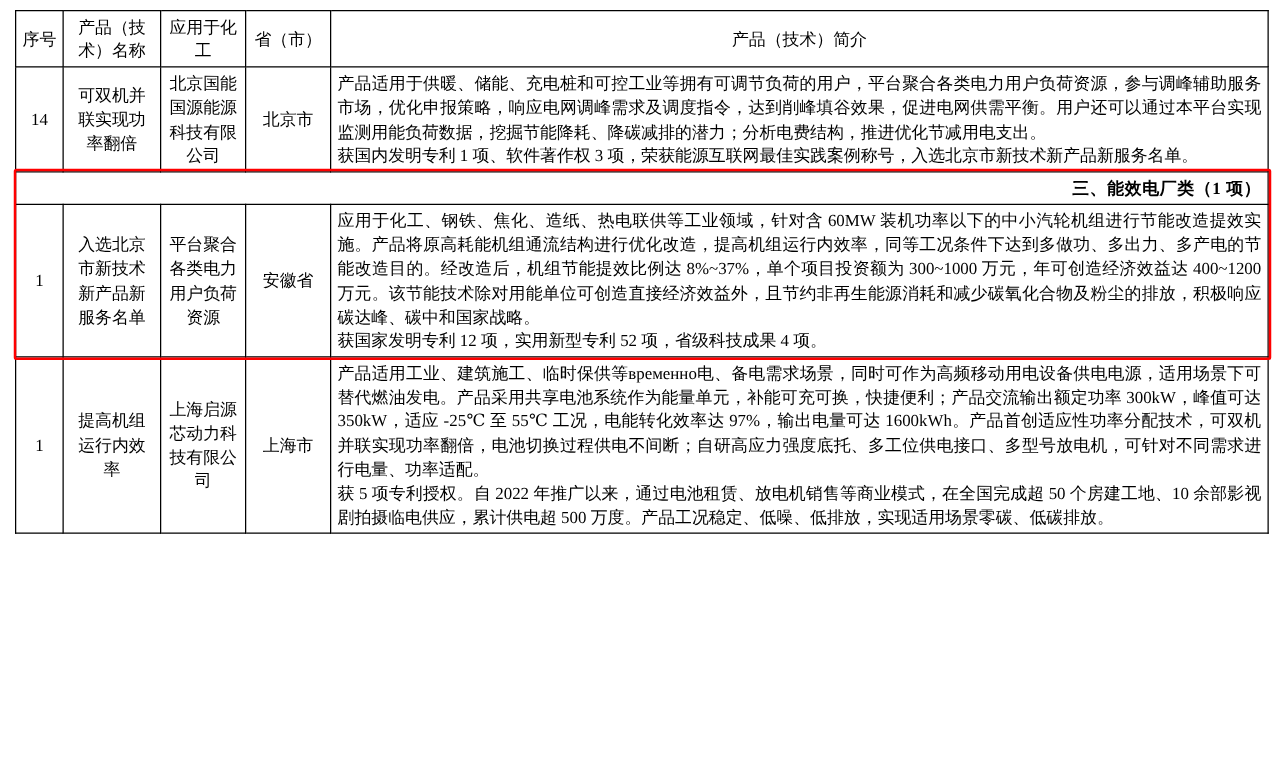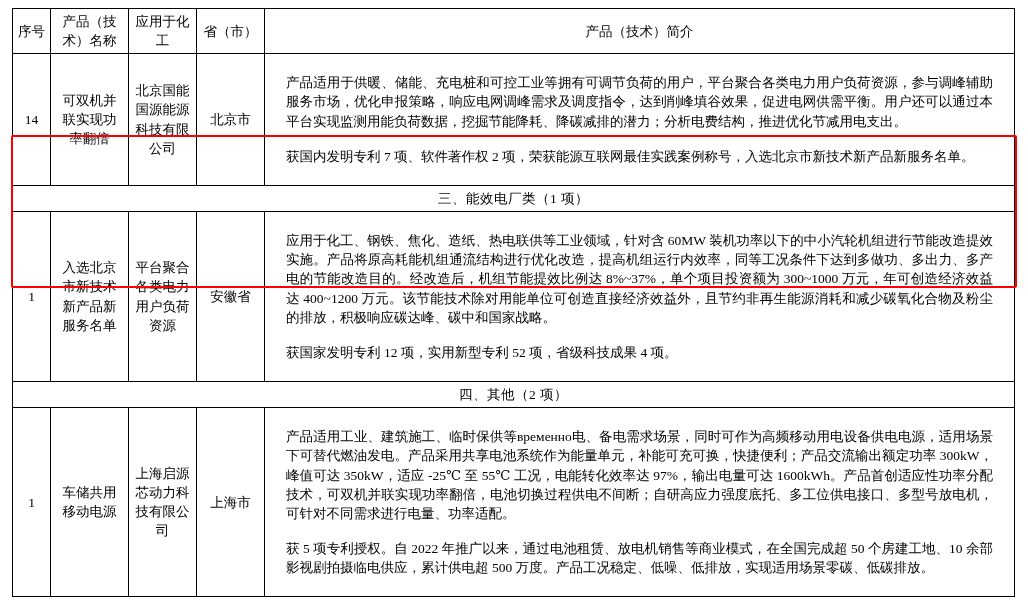--- a/index.html
+++ b/index.html
@@ -51,26 +51,26 @@
     line-height: 1.45;
   }
   .cell-desc {
     text-align: justify;
     text-justify: inter-ideograph;
     line-height: 1.5;
     font-size: 13.5px;
     padding: 5px 7px 5px 7px;
   }
   .cell-desc p {
-    margin: 16px;
+    margin: 0;
     text-indent: 0;
   }
   .section-row td {
-    text-align: center;
-    font-weight: normal;
+    text-align: right;
+    font-weight: bold;
     font-size: 14px;
     padding: 4px 6px;
     letter-spacing: 0.5px;
   }
   .highlight-box {
     position: absolute;
     border: 2px solid #ff0000;
     box-sizing: border-box;
     pointer-events: none;
     border-radius: 2px;
@@ -97,46 +97,43 @@
         <td>产品（技术）简介</td>
       </tr>
 
       <tr>
         <td class="cell-center">14</td>
         <td class="cell-center">可双机并联实现功率翻倍</td>
         <td class="cell-center">北京国能国源能源科技有限公司</td>
         <td class="cell-center">北京市</td>
         <td class="cell-desc">
           <p>产品适用于供暖、储能、充电桩和可控工业等拥有可调节负荷的用户，平台聚合各类电力用户负荷资源，参与调峰辅助服务市场，优化申报策略，响应电网调峰需求及调度指令，达到削峰填谷效果，促进电网供需平衡。用户还可以通过本平台实现监测用能负荷数据，挖掘节能降耗、降碳减排的潜力；分析电费结构，推进优化节减用电支出。</p>
-          <p>获国内发明专利 7 项、软件著作权 2 项，荣获能源互联网最佳实践案例称号，入选北京市新技术新产品新服务名单。</p>
+          <p>获国内发明专利 1 项、软件著作权 3 项，荣获能源互联网最佳实践案例称号，入选北京市新技术新产品新服务名单。</p>
         </td>
       </tr>
 
       <tr class="section-row">
         <td colspan="5">三、能效电厂类（1 项）</td>
       </tr>
 
       <tr>
         <td class="cell-center">1</td>
         <td class="cell-center">入选北京市新技术新产品新服务名单</td>
         <td class="cell-center">平台聚合各类电力用户负荷资源</td>
         <td class="cell-center">安徽省</td>
         <td class="cell-desc">
           <p>应用于化工、钢铁、焦化、造纸、热电联供等工业领域，针对含 60MW 装机功率以下的中小汽轮机组进行节能改造提效实施。产品将原高耗能机组通流结构进行优化改造，提高机组运行内效率，同等工况条件下达到多做功、多出力、多产电的节能改造目的。经改造后，机组节能提效比例达 8%~37%，单个项目投资额为 300~1000 万元，年可创造经济效益达 400~1200 万元。该节能技术除对用能单位可创造直接经济效益外，且节约非再生能源消耗和减少碳氧化合物及粉尘的排放，积极响应碳达峰、碳中和国家战略。</p>
           <p>获国家发明专利 12 项，实用新型专利 52 项，省级科技成果 4 项。</p>
         </td>
       </tr>
 
-      <tr class="section-row">
-        <td colspan="5">四、其他（2 项）</td>
-      </tr>
 
       <tr>
         <td class="cell-center">1</td>
-        <td class="cell-center">车储共用移动电源</td>
+        <td class="cell-center">提高机组运行内效率</td>
         <td class="cell-center">上海启源芯动力科技有限公司</td>
         <td class="cell-center">上海市</td>
         <td class="cell-desc">
           <p>产品适用工业、建筑施工、临时保供等временно电、备电需求场景，同时可作为高频移动用电设备供电电源，适用场景下可替代燃油发电。产品采用共享电池系统作为能量单元，补能可充可换，快捷便利；产品交流输出额定功率 300kW，峰值可达 350kW，适应 -25℃ 至 55℃ 工况，电能转化效率达 97%，输出电量可达 1600kWh。产品首创适应性功率分配技术，可双机并联实现功率翻倍，电池切换过程供电不间断；自研高应力强度底托、多工位供电接口、多型号放电机，可针对不同需求进行电量、功率适配。</p>
           <p>获 5 项专利授权。自 2022 年推广以来，通过电池租赁、放电机销售等商业模式，在全国完成超 50 个房建工地、10 余部影视剧拍摄临电供应，累计供电超 500 万度。产品工况稳定、低噪、低排放，实现适用场景零碳、低碳排放。</p>
         </td>
       </tr>
     </tbody>
   </table>
 

